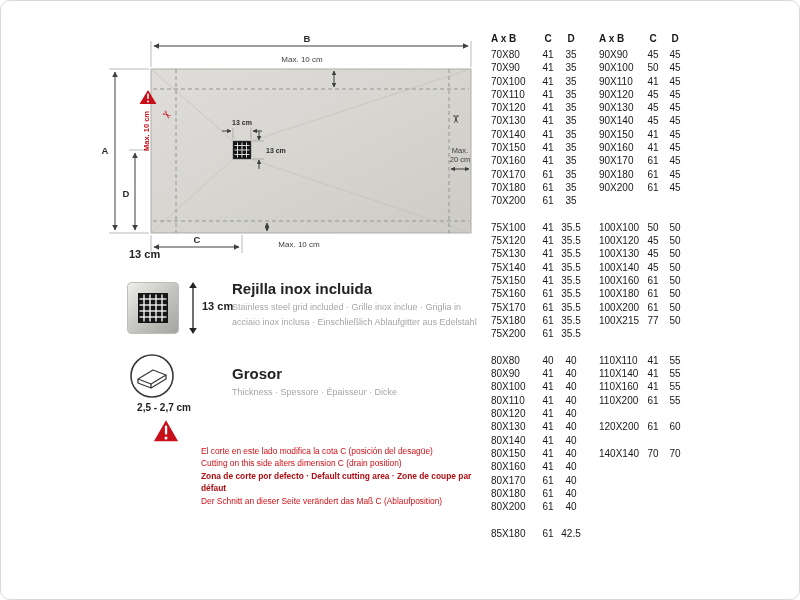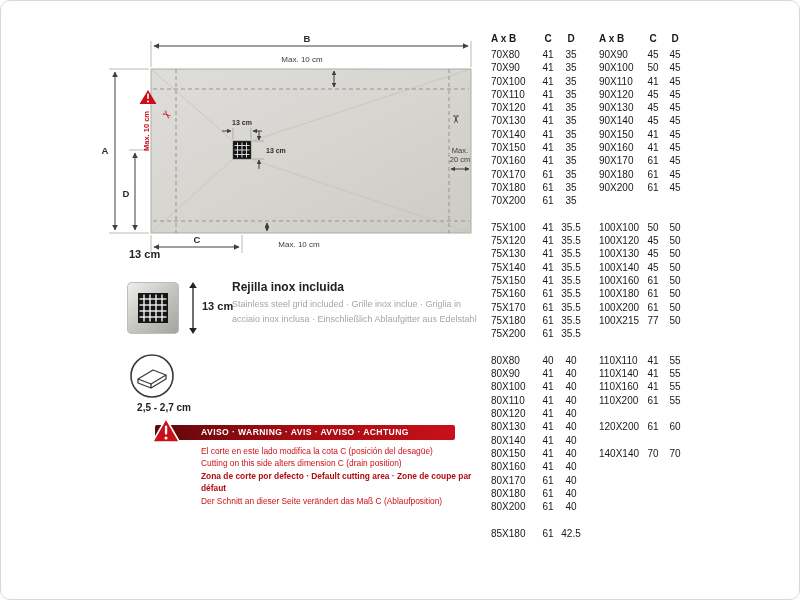--- a/index.html
+++ b/index.html
@@ -21,21 +21,21 @@
   .red{fill:#c8101a;} .blk{fill:#222;}
 
   
   .grid-size-label{position:absolute;left:128px;top:247px;font-size:11px;font-weight:700;color:#222;}
   .grid-icon{position:absolute;left:126px;top:281px;width:52px;height:52px;border-radius:5px;
              background:linear-gradient(135deg,#f0f0ee 0%,#c9c9c5 45%,#a2a29e 100%);
              box-shadow:inset 0 0 0 1px #bdbdb9;display:flex;align-items:center;justify-content:center;}
   .varrow{position:absolute;left:186px;top:281px;}
   .grid-height-label{position:absolute;left:201px;top:299px;font-size:11px;font-weight:700;color:#222;}
   .grid-text{position:absolute;left:231px;top:279px;width:248px;}
-  .sec-title{font-size:12px;font-weight:700;color:#222;}
+  .sec-title{font-size:15px;font-weight:700;color:#222;}
   .sec-sub{font-size:9px;color:#a6a6a6;line-height:15px;margin-top:3px;}
   .thick-icon{position:absolute;left:127px;top:351px;}
   .thick-range{position:absolute;left:114px;top:401px;width:76px;text-align:right;font-size:10px;font-weight:700;color:#222;}
   .thick-text{position:absolute;left:231px;top:364px;width:248px;}
 
   
   .warn-banner{position:absolute;left:154px;top:424px;width:300px;height:15px;border-radius:2px;
                background:linear-gradient(90deg,#5f070b 0%,#a30c11 45%,#c8101a 100%);
                color:#fff;font-weight:700;font-size:8.6px;letter-spacing:0.4px;text-align:center;line-height:15px;}
   .warn-tri{position:absolute;left:150px;top:416px;}
@@ -167,24 +167,25 @@
     <div class="sec-title">Rejilla inox incluida</div>
     <div class="sec-sub">Stainless steel grid included · Grille inox inclue · Griglia in acciaio inox inclusa · Einschließlich Ablaufgitter aus Edelstahl</div>
   </div>
 
   <svg class="thick-icon" width="48" height="48" viewBox="0 0 48 48">
     <circle cx="24" cy="24" r="21" fill="none" stroke="#3a3a3a" stroke-width="1.6"></circle>
     <path d="M10,27 L25,18 L38,23 L23,32 Z" fill="none" stroke="#3a3a3a" stroke-width="1.3" stroke-linejoin="round"></path>
     <path d="M10,27 L10,31 L23,36 L23,32 M23,36 L38,27 L38,23" fill="none" stroke="#3a3a3a" stroke-width="1.3" stroke-linejoin="round"></path>
   </svg>
   <div class="thick-range">2,5 - 2,7 cm</div>
-
-  <div class="warn-banner">
-    <span>AVISO · WARNING · AVIS · AVVISO · ACHTUNG</span>
+  <div class="thick-text">
+    <div class="sec-title">Grosor</div>
+    <div class="sec-sub">Thickness · Spessore · Épaisseur · Dicke</div>
   </div>
+
   <svg class="warn-tri" width="30" height="27" viewBox="0 0 30 27">
     <polygon points="15,1.5 28.5,25 1.5,25" fill="#c8101a" stroke="#ffffff" stroke-width="1.6"></polygon>
     <rect x="13.9" y="8.5" width="2.3" height="9" rx="1.1" fill="#ffffff"></rect>
     <circle cx="15" cy="21" r="1.5" fill="#ffffff"></circle>
   </svg>
   <div class="warn-lines">
       <div class="wline">El corte en este lado modifica la cota C (posición del desagüe)</div>
       <div class="wline">Cutting on this side alters dimension C (drain position)</div>
       <div class="wline bold">Zona de corte por defecto · Default cutting area · Zone de coupe par défaut</div>
       <div class="wline">Der Schnitt an dieser Seite verändert das Maß C (Ablaufposition)</div>

